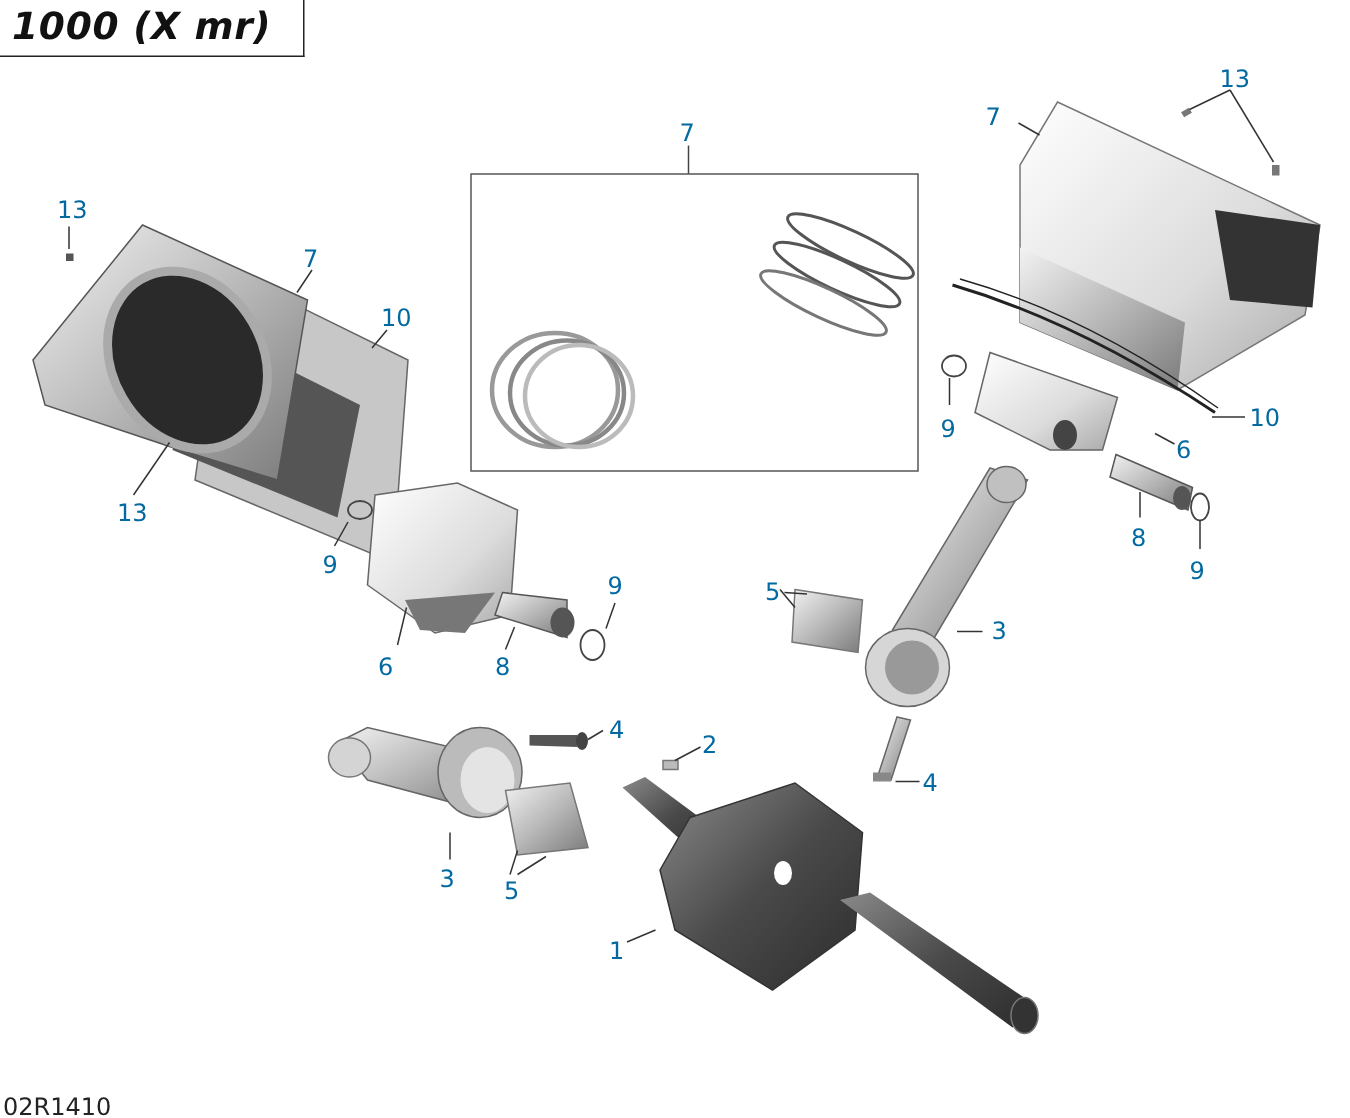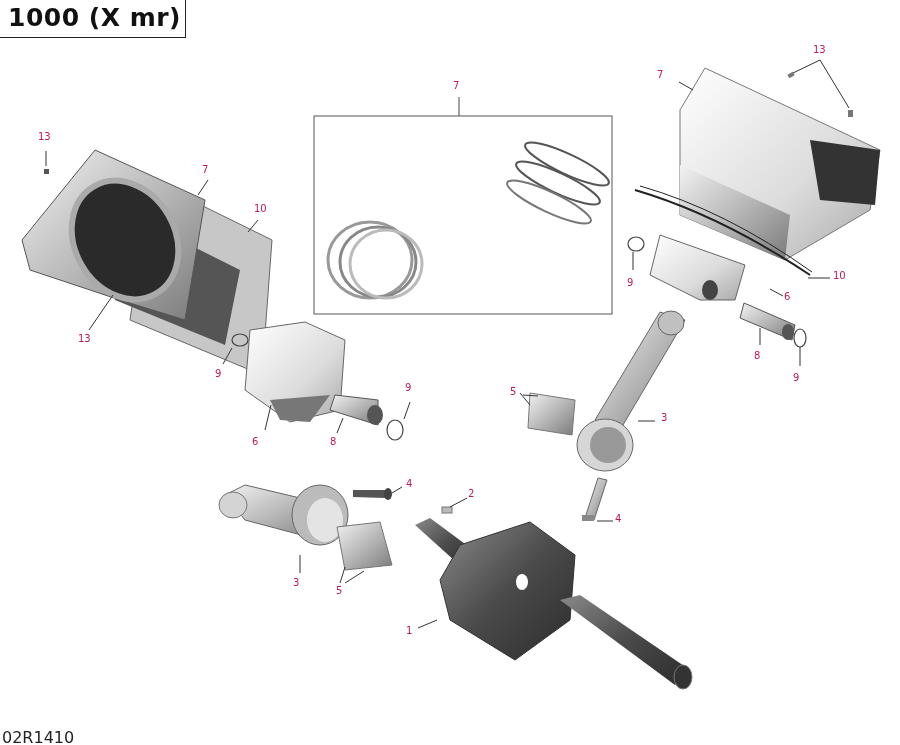--- a/index.html
+++ b/index.html
@@ -1,21 +1,21 @@
 <!DOCTYPE html>
 <html><head>
 <meta charset="utf-8">
 <style>
   html,body{margin:0;padding:0;background:#fff;}
   body{width:900px;height:745px;position:relative;overflow:hidden;font-family:"DejaVu Sans","Liberation Sans",sans-serif;}
-  #title-box{position:absolute;left:0;top:0;width:186px;height:38px;border:1.5px solid #222;border-top:none;border-left:none;box-sizing:border-box;background:#fff;}
+  #title-box{position:absolute;left:0;top:0;width:203px;height:38px;border:1.5px solid #222;border-top:none;border-left:none;box-sizing:border-box;background:#fff;font-style:italic;}
   #title-text{position:absolute;left:8px;top:3px;font-size:25px;font-weight:bold;color:#111;letter-spacing:0.5px;}
   #ref-code{position:absolute;left:2px;top:728px;font-size:16px;color:#222;}
   svg#diagram{position:absolute;left:0;top:0;}
-  .callout{position:absolute;font-size:10px;color:#be185d;line-height:1;}
+  .callout{position:absolute;font-size:16px;color:#0369a1;line-height:1;}
 </style>
 </head>
 <body>
 
 <div id="title-box">
   <span id="title-text">1000 (X mr)</span>
 </div>
 
 <svg id="diagram" width="900" height="745" viewBox="0 0 900 745">
   <defs>

